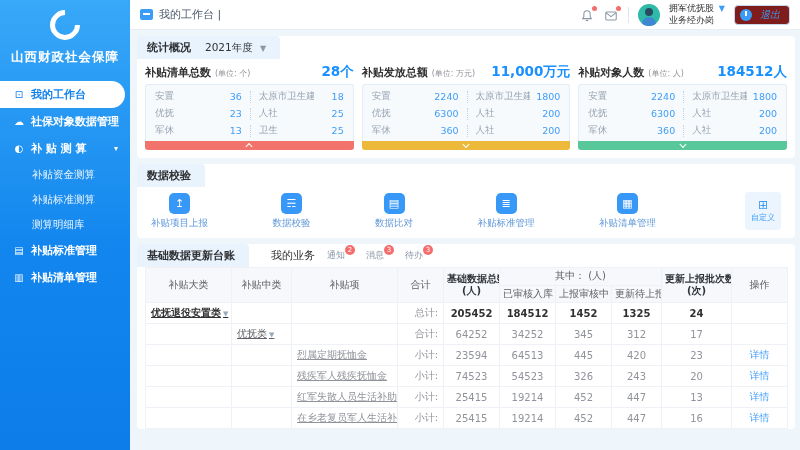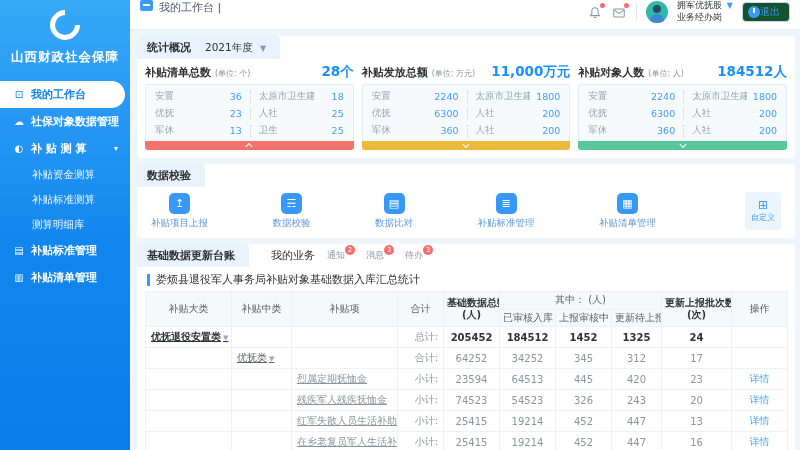--- a/index.html
+++ b/index.html
@@ -14,35 +14,35 @@
   .logo-title { font-size:12.5px; font-weight:bold; line-height:1.5; letter-spacing:1px; margin-top:4px; }
   .menu { margin-top:14px; }
   .menu-item { display:flex; align-items:center; height:27px; padding-left:12px; font-size:11px; font-weight:bold; color:#fff; cursor:pointer; }
   .menu-item .mi-icon { width:14px; font-size:10px; margin-right:5px; text-align:center; font-weight:normal; }
   .menu-item.active { background:#fff; color:#1080ec; border-radius:0 14px 14px 0; margin-right:5px; }
   .menu-item .caret { margin-left:auto; margin-right:12px; font-size:8px; font-weight:normal; }
   .submenu-item { height:25px; line-height:25px; padding-left:32px; font-size:10.5px; color:rgba(255,255,255,.92); cursor:pointer; }
 
   
   .main { flex:1; display:flex; flex-direction:column; min-width:0; }
-  .topbar { height:30px; background:#fff; border-bottom:1px solid #e9eef4; display:flex; align-items:flex-start; padding:0 10px; }
+  .topbar { height:30px; background:#fff; border-bottom:1px solid #e9eef4; display:flex; align-items:center; padding:0 10px; }
   .tb-app-icon { width:13px; height:11px; background:#3b9cf8; border-radius:2px; margin-right:6px; position:relative; }
   .tb-app-icon::after { content:""; position:absolute; left:3px; top:4px; width:7px; height:2px; background:#fff; }
   .tb-title { font-size:11px; color:#4a5668; }
   .tb-right { margin-left:auto; display:flex; align-items:center; gap:9px; }
   .tb-ico { position:relative; width:15px; height:14px; cursor:pointer; }
   .tb-ico svg { width:14px; height:14px; }
   .red-dot { position:absolute; top:-2px; right:-2px; width:5px; height:5px; background:#f56c6c; border-radius:50%; }
   .tb-divider { width:1px; height:16px; background:#dfe6ee; }
   .avatar { width:22px; height:22px; border-radius:50%; background:#2fb9a8; position:relative; overflow:hidden; }
   .avatar::before { content:""; position:absolute; left:7px; top:4px; width:8px; height:8px; background:#274b63; border-radius:50%; }
   .avatar::after { content:""; position:absolute; left:4px; top:13px; width:14px; height:9px; background:#3f87d2; border-radius:7px 7px 0 0; }
   .role { font-size:9px; color:#303133; line-height:1.3; cursor:pointer; }
   .role-caret { color:#3b9cf8; font-size:8px; margin-left:2px; }
-  .logout-btn { display:flex; align-items:center; gap:0; border:1px solid #c3d9ef; border-radius:4px; padding:2px 9px 2px 5px; background:#14532d; cursor:pointer; }
+  .logout-btn { display:flex; align-items:center; gap:8px; border:1px solid #c3d9ef; border-radius:4px; padding:2px 9px 2px 5px; background:#7f1d1d; cursor:pointer;font-style:italic; }
   .power-ico { width:12px; height:12px; background:#3b9cf8; border-radius:50%; position:relative; }
   .power-ico::after { content:""; position:absolute; left:5px; top:2px; width:2px; height:5px; background:#fff; }
   .logout-label { font-size:10px; color:#3b9cf8; }
 
   
   .content { flex:1; padding:6px 5px 0 7px; overflow:hidden; }
   .panel { background:#fff; border-radius:4px; margin-bottom:6px; }
   .panel-tab-row { display:flex; align-items:center; }
   .panel-tab { display:inline-flex; align-items:center; gap:14px; background:#e8f3fe; border-radius:4px 4px 0 0; padding:4px 14px 4px 10px; }
   .panel-tab-title { font-size:11px; font-weight:bold; color:#303133; }
@@ -343,24 +343,20 @@
           <span class="badge-group">
             <span>消息</span>
             <span class="badge">3</span>
           </span>
           <span class="badge-group">
             <span>待办</span>
             <span class="badge">3</span>
           </span>
         </div>
 
-        <div class="table-title-row">
-          <span class="title-bar"></span>
-          <span class="table-title">娄烦县退役军人事务局补贴对象基础数据入库汇总统计</span>
-        </div>
 
         <table>
           <colgroup>
             <col style="width:86px">
               <col style="width:60px">
               <col style="width:106px">
               <col style="width:46px">
             <col style="width:56px">
               <col style="width:56px">
               <col style="width:56px">

